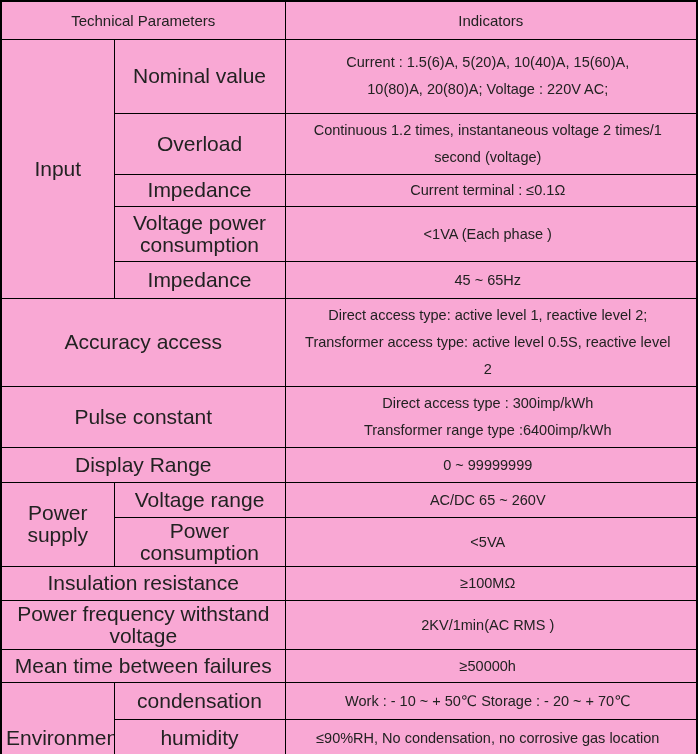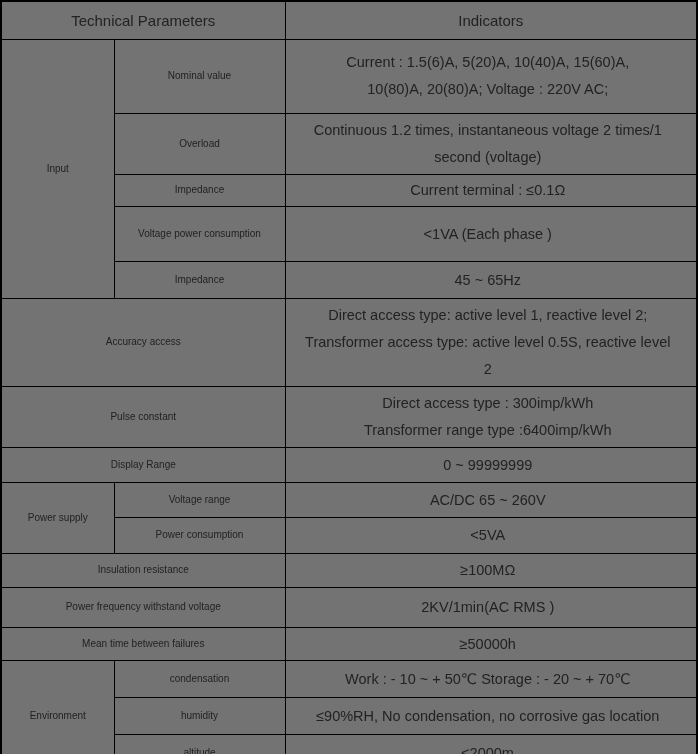--- a/index.html
+++ b/index.html
@@ -4,40 +4,40 @@
 <style>
   html, body {
     margin: 0;
     padding: 0;
     background: #ffffff;
     font-family: "Liberation Sans", "DejaVu Sans", sans-serif;
   }
   .page {
     width: 698px;
     height: 754px;
-    background: #737373;
+    background: #f9a8d4;
     box-sizing: border-box;
   }
   table.spec {
     border-collapse: collapse;
     table-layout: fixed;
     width: 696px;
     margin: 0 auto;
     border: 2px solid #000000;
     color: #222222;
   }
   table.spec td {
     border: 1px solid #000000;
     overflow: hidden;
     vertical-align: middle;
     box-sizing: border-box;
   }
   td.c {
     text-align: center;
-    font-size: 10px;
+    font-size: 21px;
     line-height: 22px;
     padding: 2px 4px;
   }
   td.v {
     text-align: center;
     font-size: 14.5px;
     padding: 3px 14px 3px 8px;
   }
   td.v .line {
     white-space: nowrap;

